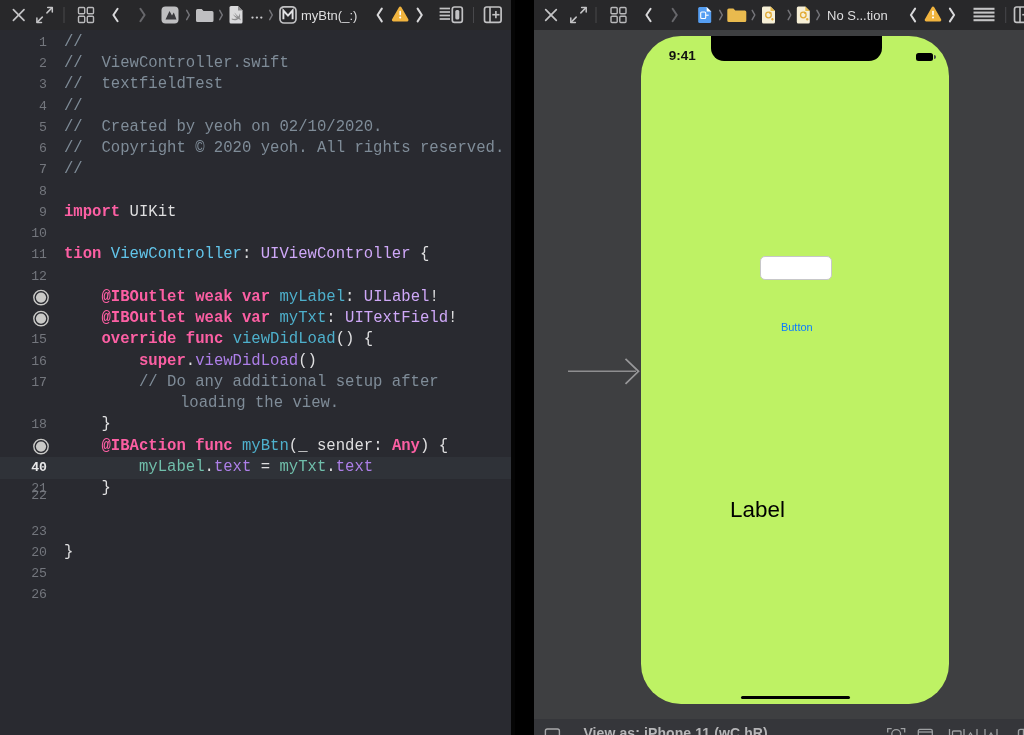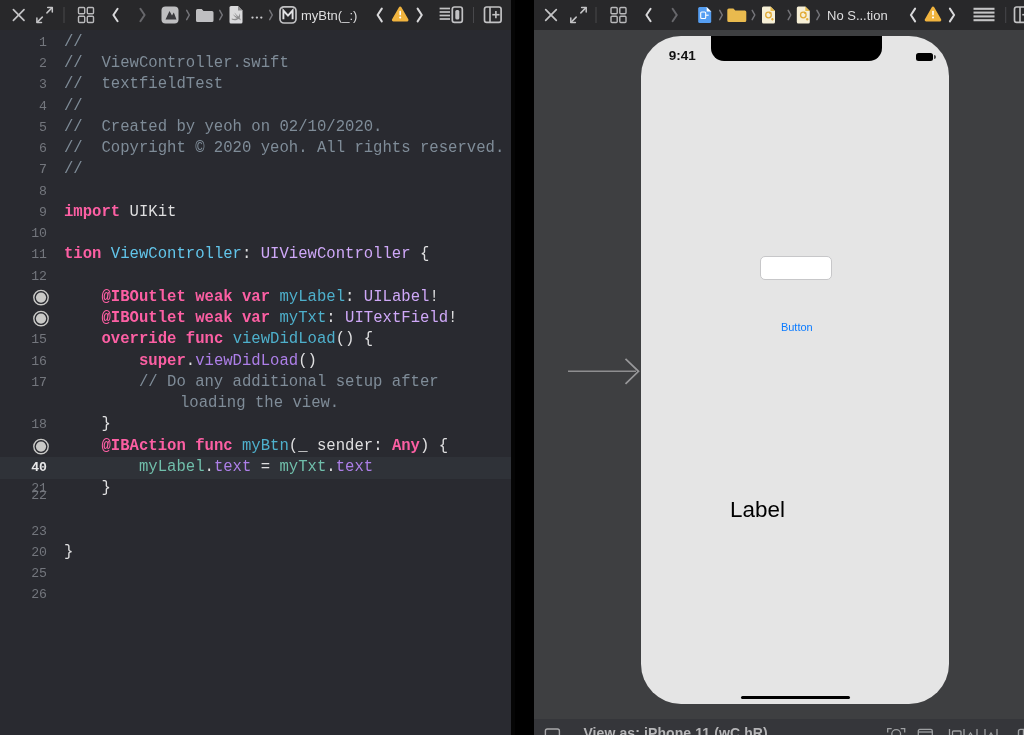--- a/index.html
+++ b/index.html
@@ -17,21 +17,21 @@
 .numhl{color:#E8E8E9;font-weight:bold;}
 .code{position:absolute;left:64px;top:0;font-family:"Liberation Mono",monospace;font-size:15.62px;line-height:21.25px;white-space:pre;color:#DFDFE0;}
 .k{color:#FC5FA3;font-weight:bold;}
 .c{color:#7F8C98;}
 .cy{color:#62C5EA;}
 .tl{color:#4EB0CC;}
 .lv{color:#CFA8F8;}
 .pr{color:#AD7FE8;}
 .gn{color:#70BFAB;}
 #canvas{position:absolute;top:30px;left:0;width:509px;height:689.4px;background:#3E3F41;overflow:hidden;}
-#phone{position:absolute;left:107.3px;top:5.5px;width:308.2px;height:668.2px;background:#e5e5e5;border-radius:40px;}
+#phone{position:absolute;left:107.3px;top:5.5px;width:308.2px;height:668.2px;background:#bef264;border-radius:40px;}
 #notch{position:absolute;left:69.3px;top:0;width:171.5px;height:25.6px;background:#000;border-bottom-left-radius:13px;border-bottom-right-radius:13px;}
 #time{position:absolute;left:27.5px;top:12.5px;font-size:13.5px;font-weight:bold;color:#111;}
 #batt{position:absolute;left:274.3px;top:17px;width:17.6px;height:8px;background:#000;border-radius:2.5px;}
 #batttip{position:absolute;left:292.9px;top:19.7px;width:1.7px;height:3.4px;background:#4a4a4a;border-radius:0 2px 2px 0;}
 #tfield{position:absolute;left:119.2px;top:220.7px;width:72px;height:23.5px;border:1px solid #C7C7C9;border-radius:5px;background:#fff;}
 #btn{position:absolute;left:120px;top:285px;width:71px;text-align:center;font-size:11px;color:#0B7BFF;}
 #lbl{position:absolute;left:88.8px;top:461.9px;font-size:22.4px;color:#000;}
 #homebar{position:absolute;left:100px;top:660.3px;width:109px;height:3.2px;background:#000;border-radius:2px;}
 #botbar{position:absolute;top:719.4px;left:0;width:509px;height:15.6px;background:#35363A;}
 #botbar .vtext{position:absolute;left:49.4px;top:6px;font-size:14px;font-weight:bold;color:#B6B6B8;letter-spacing:0.1px;}

